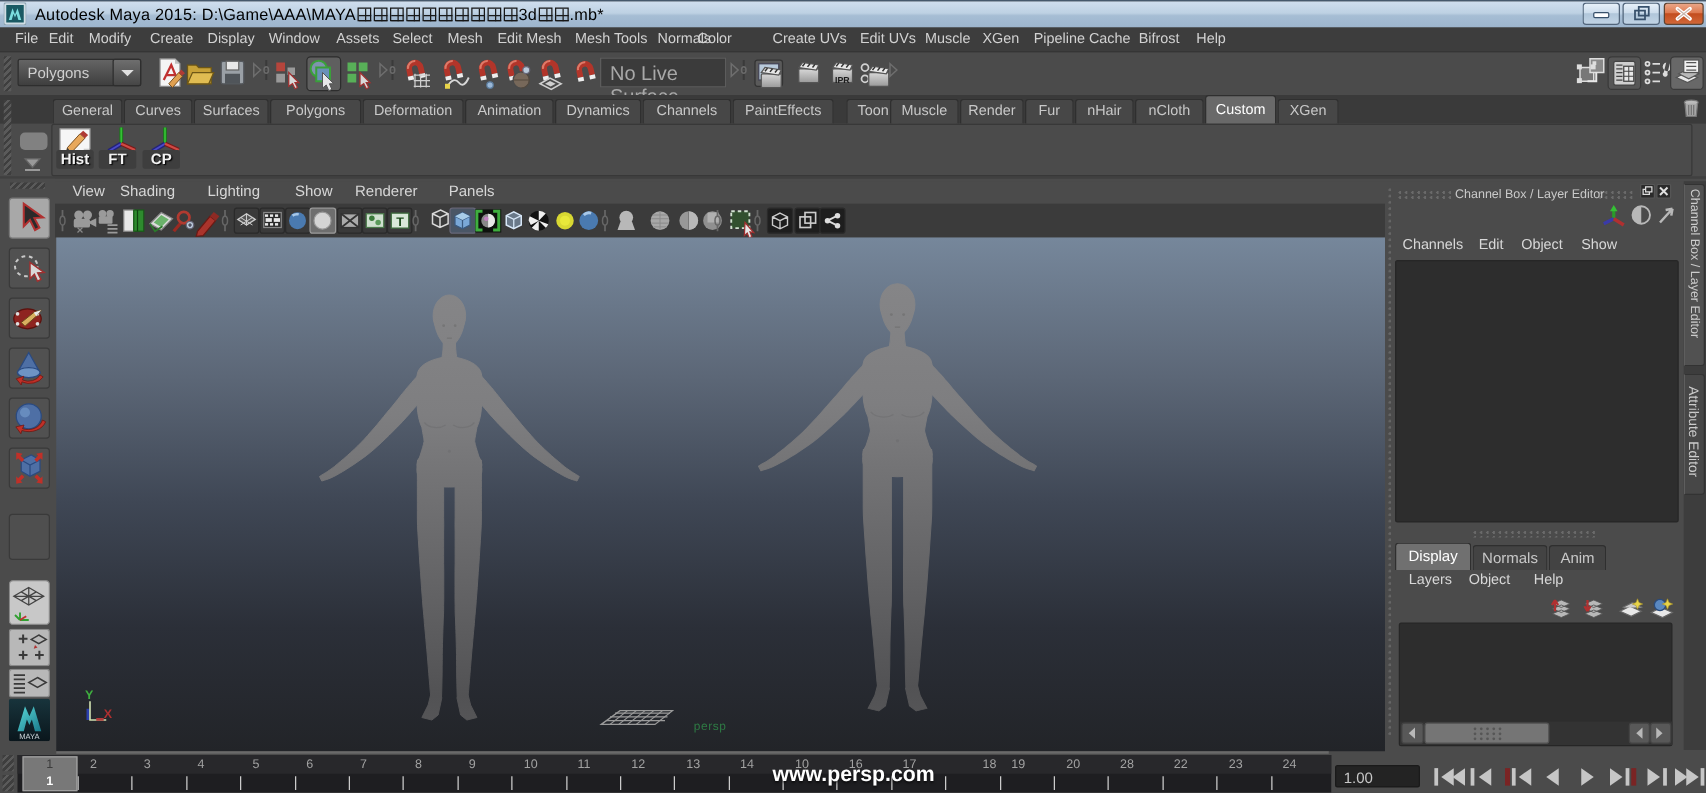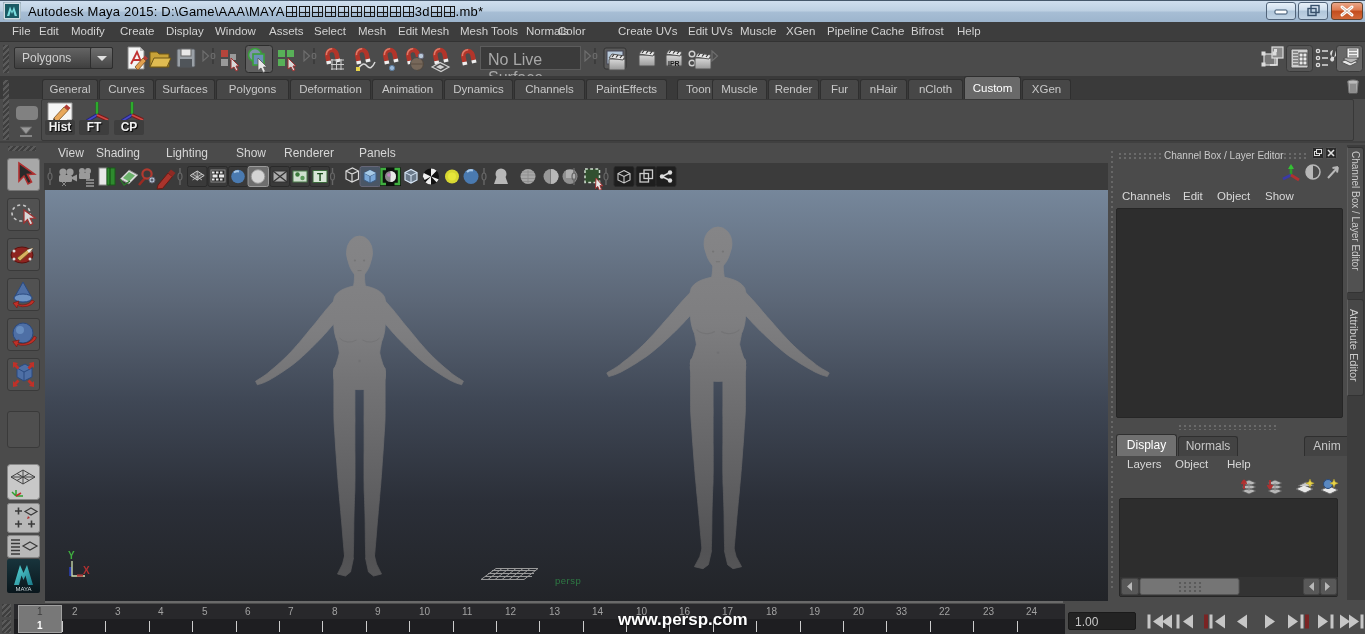--- a/index.html
+++ b/index.html
@@ -637,21 +637,21 @@
 <path d="M48,16 L58,5 M58,5 l-5.5,1 M58,5 l-1,5.5" stroke="#b8b8b8" stroke-width="2"></path>
 </svg>
     <span class="rmenu" style="left:1122px;top:190px">Channels</span>
     <span class="rmenu" style="left:1183px;top:190px">Edit</span>
     <span class="rmenu" style="left:1217px;top:190px">Object</span>
     <span class="rmenu" style="left:1265px;top:190px">Show</span>
     <div class="darkbox abs" style="left:1116px;top:208px;width:227px;height:210px;"></div>
     <div class="abs dots" style="left:1178px;top:424px;width:100px;height:6px;"></div>
     <span class="rtab active" style="left:1116px;width:61px;top:434px;height:22px;line-height:21px;">Display</span>
     <span class="rtab" style="left:1178px;width:60px;top:436px;">Normals</span>
-    <span class="rtab" style="left:1304px;width:46px;top:436px;">Anim</span>
+    <span class="rtab" style="left:1239px;width:46px;top:436px;">Anim</span>
     <span class="rmenu" style="left:1127px;top:458px">Layers</span>
     <span class="rmenu" style="left:1175px;top:458px">Object</span>
     <span class="rmenu" style="left:1227px;top:458px">Help</span>
     <svg class="abs" style="left:1239px;top:475px" width="100" height="22">
 <g>
 <path d="M3,8 l7,-3 l7,3 l-7,3 z M3,12 l7,-3 l7,3 l-7,3 z M3,16 l7,-3 l7,3 l-7,3 z" fill="#b8b8b8" stroke="#555" stroke-width="0.7"></path>
 <path d="M5,14 v-9 m0,0 l-2.5,4 m2.5,-4 l2.5,4" stroke="#b03030" stroke-width="1.8" fill="none"></path>
 </g>
 <g transform="translate(26,0)">
 <path d="M3,8 l7,-3 l7,3 l-7,3 z M3,12 l7,-3 l7,3 l-7,3 z M3,16 l7,-3 l7,3 l-7,3 z" fill="#b8b8b8" stroke="#555" stroke-width="0.7"></path>
@@ -733,27 +733,27 @@
       <span class="num" style="left:535px">13</span>
       <span class="tick" style="left:525px"></span>
       <span class="num" style="left:578px">14</span>
       <span class="tick" style="left:569px"></span>
       <span class="num" style="left:622px">10</span>
       <span class="tick" style="left:612px"></span>
       <span class="num" style="left:665px">16</span>
       <span class="tick" style="left:655px"></span>
       <span class="num" style="left:708px">17</span>
       <span class="tick" style="left:699px"></span>
-      <span class="num" style="left:752px">18</span>
+      <span class="num" style="left:772px">18</span>
       <span class="tick" style="left:742px"></span>
       <span class="num" style="left:795px">19</span>
       <span class="tick" style="left:786px"></span>
       <span class="num" style="left:839px">20</span>
       <span class="tick" style="left:829px"></span>
-      <span class="num" style="left:882px">33</span>
+      <span class="num" style="left:882px">28</span>
       <span class="tick" style="left:872px"></span>
       <span class="num" style="left:925px">22</span>
       <span class="tick" style="left:916px"></span>
       <span class="num" style="left:969px">23</span>
       <span class="tick" style="left:959px"></span>
       <span class="num" style="left:1012px">24</span>
       <span class="tick" style="left:1003px"></span>
     <div id="curframe"></div>
     <span class="num" style="left:23px;color:#3c3c3c;">1</span>
     <span class="num" style="left:23px;top:16px;color:#ffffff;font-weight:bold;">1</span>

